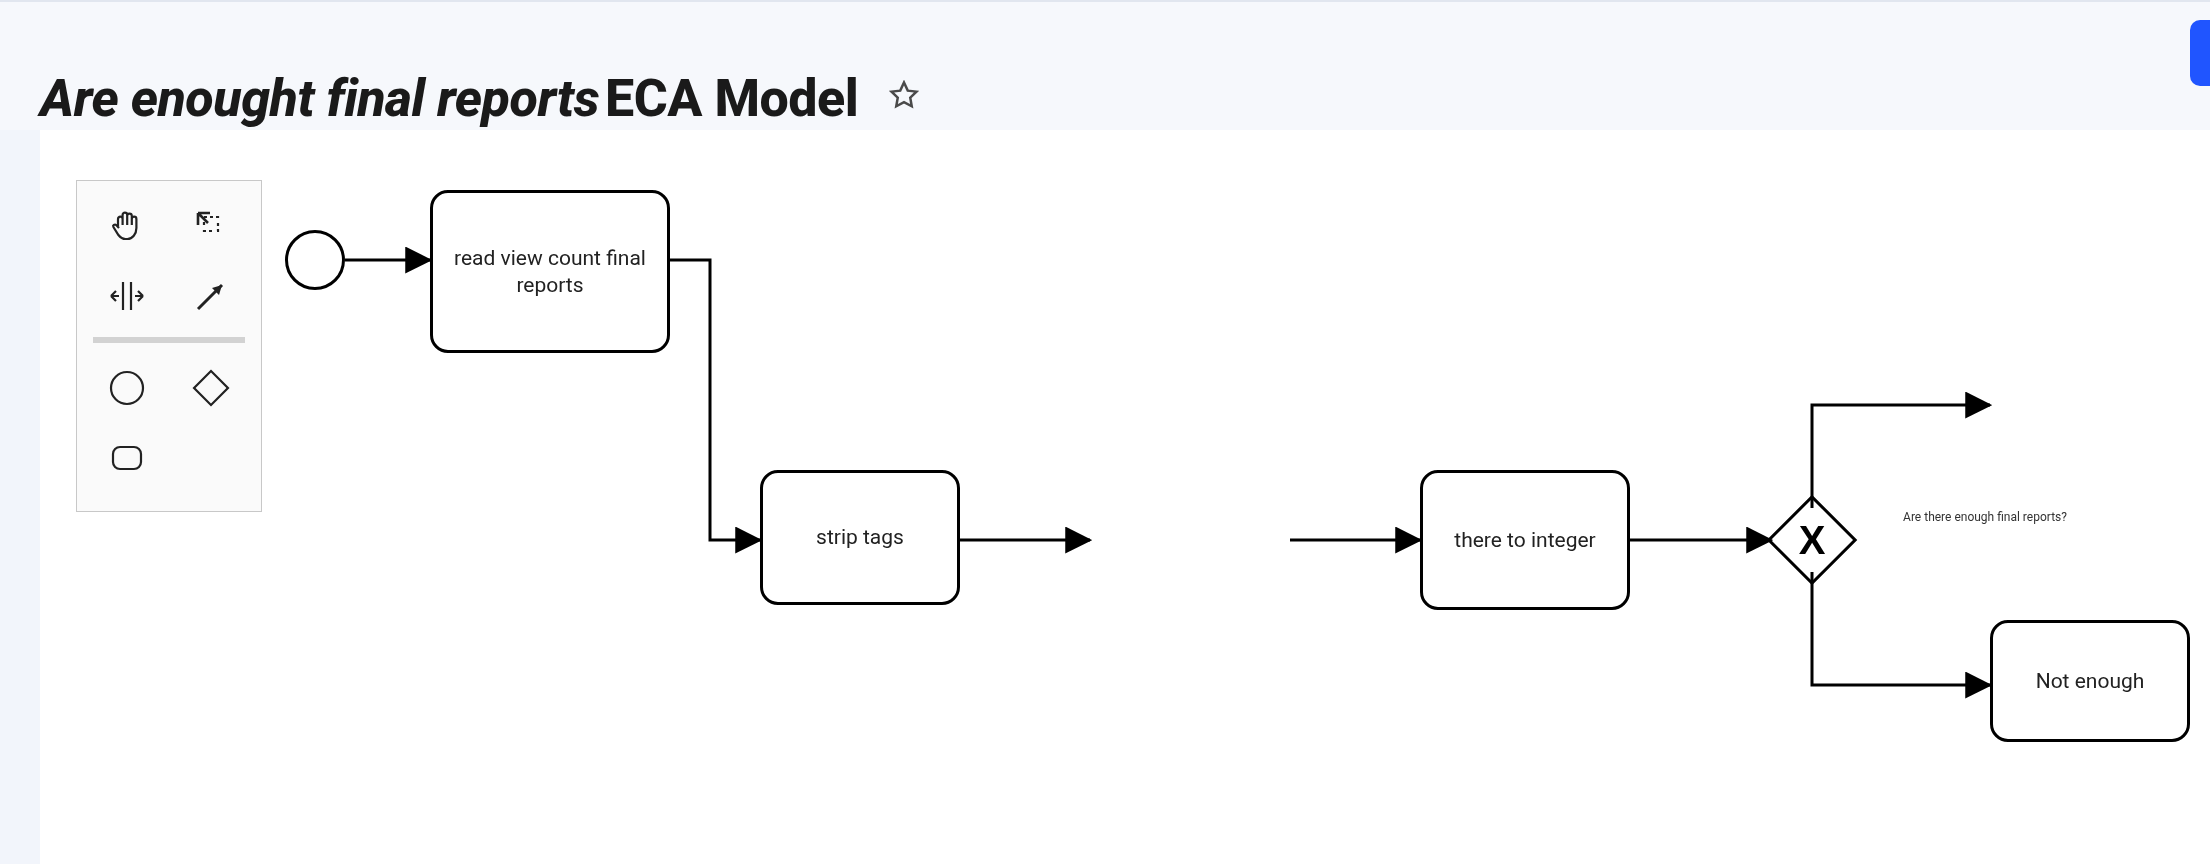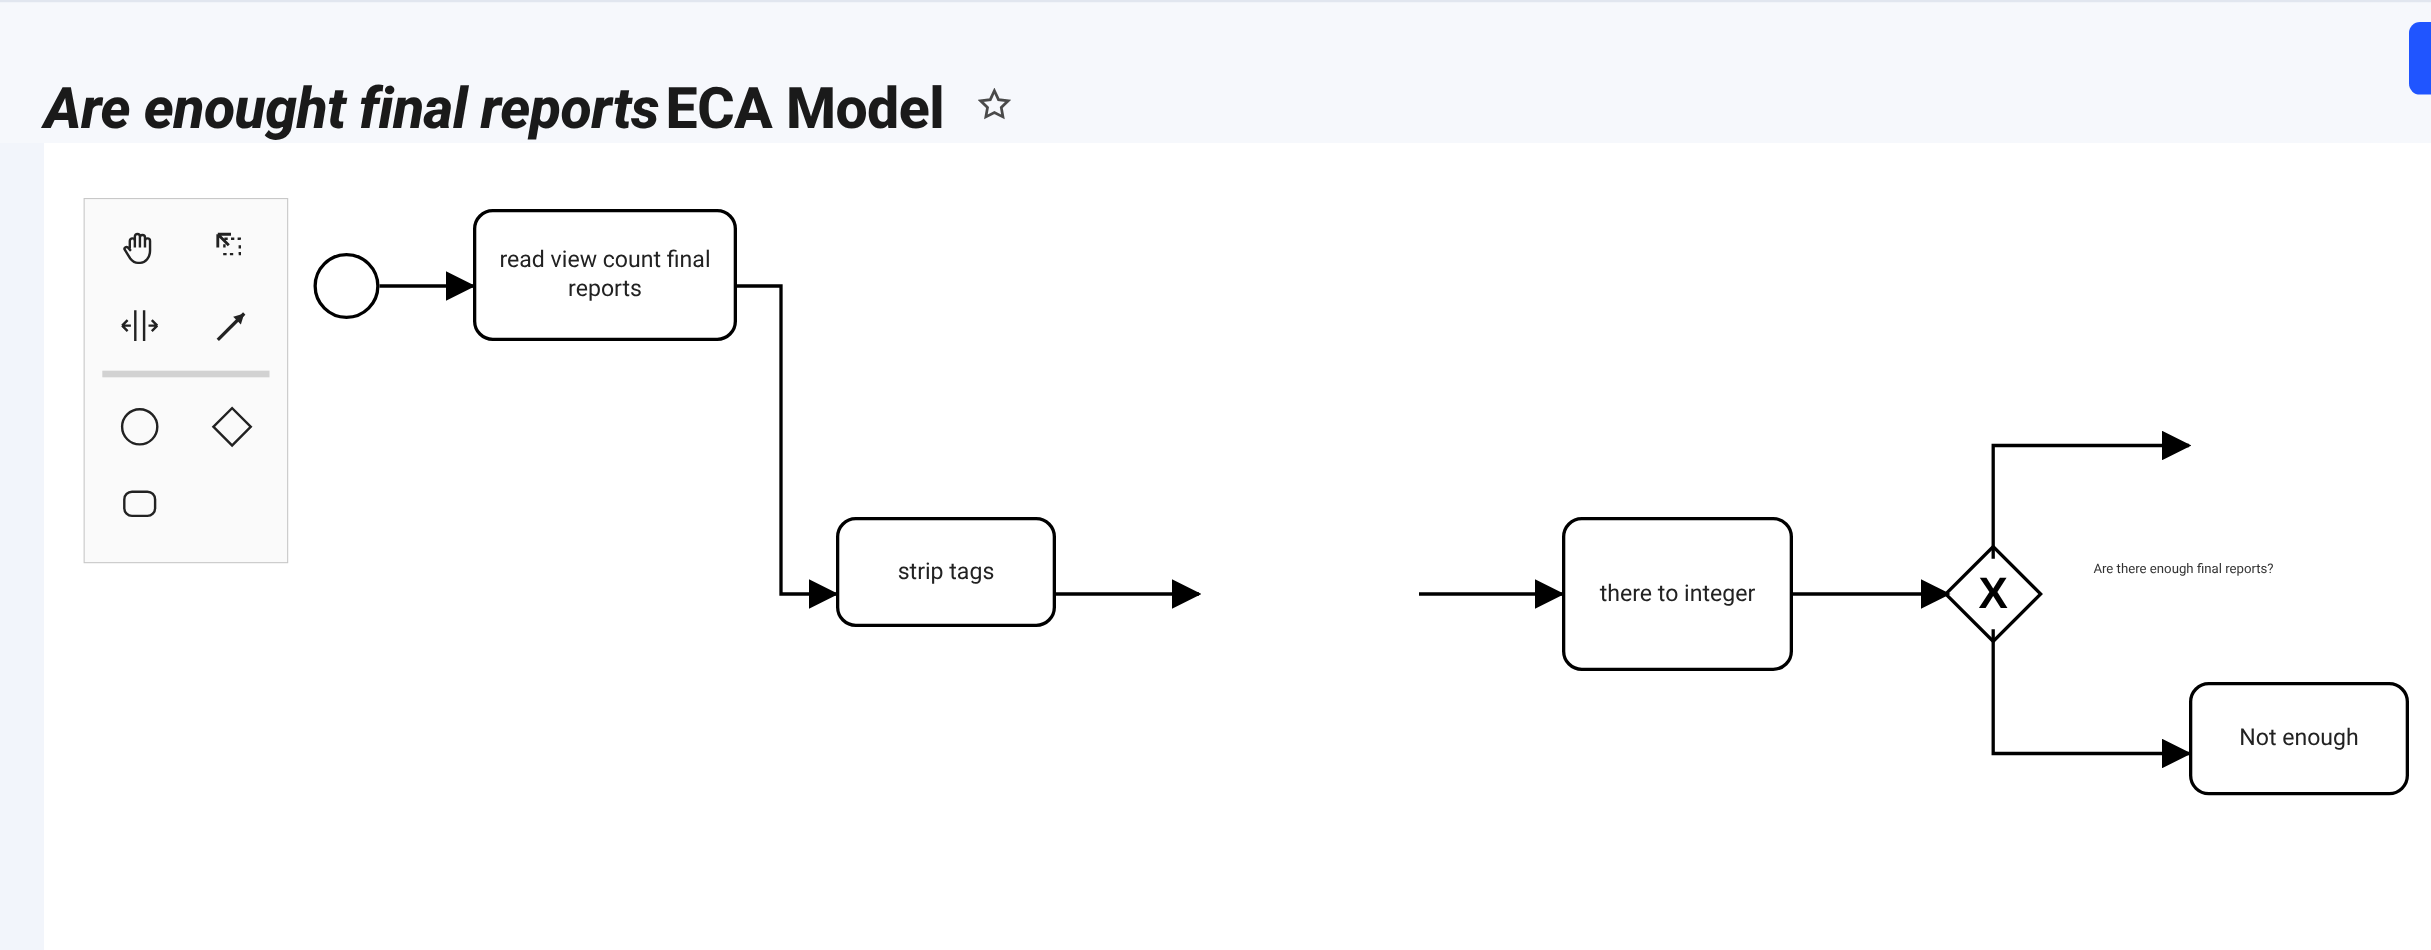--- a/index.html
+++ b/index.html
@@ -207,41 +207,41 @@
         <svg width="42" height="42" viewBox="0 0 42 42">
           <rect x="7" y="10" width="28" height="22" rx="7" ry="7"></rect>
         </svg>
       </div>
       <div class="tool" style="visibility:hidden"></div>
     </div>
   </div>
 
   <div class="bpmn-start" style="left:245px; top:100px;"></div>
 
-  <div class="bpmn-task" style="left:390px; top:60px; width:240px; height:120px;">
+  <div class="bpmn-task" style="left:390px; top:60px; width:240px; height:163px;">
     <span>read view count final reports</span>
   </div>
 
-  <div class="bpmn-task" style="left:720px; top:340px; width:200px; height:100px;">
+  <div class="bpmn-task" style="left:720px; top:340px; width:200px; height:135px;">
     <span>strip tags</span>
   </div>
 
 
   <div class="bpmn-task" style="left:1380px; top:340px; width:210px; height:140px;">
     <span>there to integer</span>
   </div>
 
   <div class="bpmn-gateway" style="left:1740px; top:378px;">
     <div class="diamond"></div>
     <div class="x">X</div>
   </div>
   <div class="gateway-label" style="left:1830px; top:380px; width:230px;">Are there enough final reports?</div>
 
 
-  <div class="bpmn-task" style="left:1950px; top:490px; width:200px; height:103px;">
+  <div class="bpmn-task" style="left:1950px; top:490px; width:200px; height:122px;">
     <span>Not enough</span>
   </div>
 
   <svg class="connectors">
     <defs>
       <marker id="arrow" viewBox="0 0 12 12" refX="11" refY="6" markerWidth="9" markerHeight="9" orient="auto-start-reverse">
         <path d="M 0 0 L 12 6 L 0 12 z" fill="#000"></path>
       </marker>
     </defs>
 

